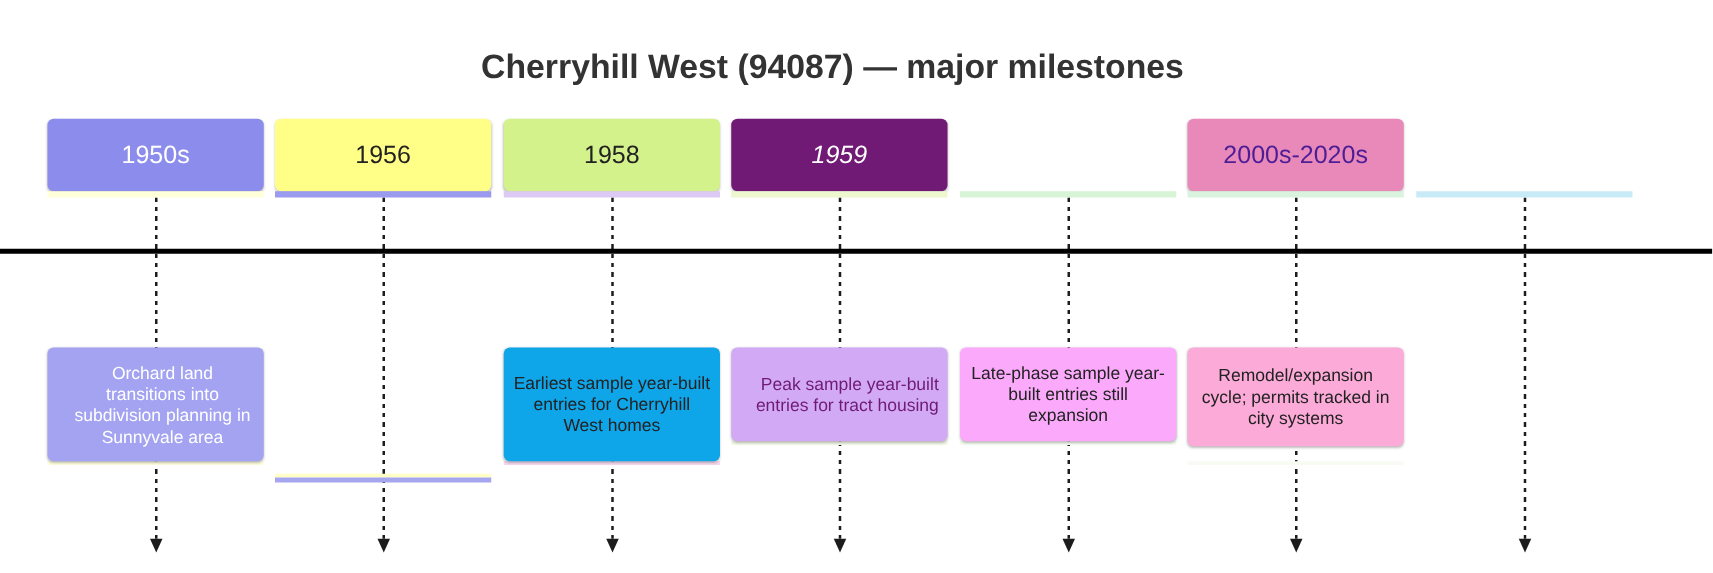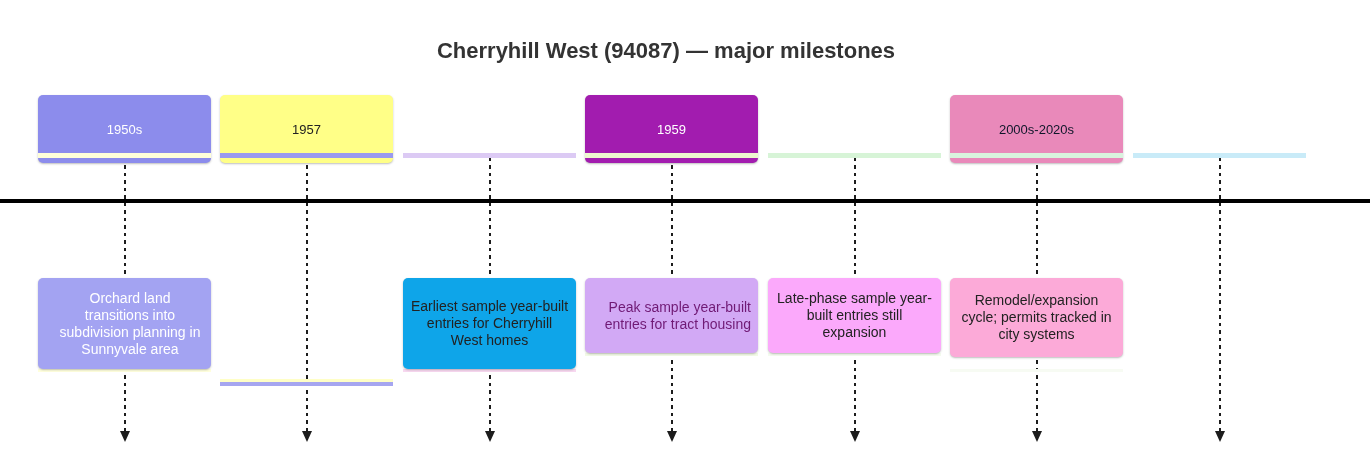--- a/index.html
+++ b/index.html
@@ -6,21 +6,21 @@
   .canvas{
     position:relative;
     width:1370px;height:458px;
     background:#ffffff;
     font-family:"Liberation Sans", sans-serif;
     overflow:hidden;
   }
   .title{
     position:absolute;top:38px;left:0;width:1332px;
     text-align:center;
-    font-size:22px;font-weight:bold;color:#333333;
+    font-size:27px;font-weight:bold;color:#333333;
     letter-spacing:0px;
   }
   .timeline-line{
     position:absolute;top:199px;left:0;width:1370px;height:4px;
     background:#000000;
   }
   .column{position:absolute;top:95px;width:173px;height:350px;}
   .col-0{left:38px;}
   .col-1{left:220px;}
   .col-2{left:403px;}
@@ -34,24 +34,24 @@
     background:repeating-linear-gradient(to bottom,#1c1c1c 0 3.5px,transparent 3.5px 7.5px);
   }
   .arrow{
     position:absolute;left:50%;margin-left:-5px;bottom:3px;
     width:0;height:0;
     border-left:5px solid transparent;
     border-right:5px solid transparent;
     border-top:11px solid #1c1c1c;
   }
   .period-box{
-    position:absolute;top:0;left:0;right:0;height:68px;
+    position:absolute;top:0;left:0;right:0;height:58px;
     border-radius:5px;
     display:flex;align-items:center;justify-content:center;
-    font-size:13px;
+    font-size:20px;
     box-shadow:0 1px 2px rgba(110,110,110,0.45);
   }
   .period-strip{
     position:absolute;top:58px;left:0;right:0;height:5px;
   }
   .event-box{
     position:absolute;top:183px;left:0;right:0;
     border-radius:5px;
     display:flex;align-items:center;justify-content:center;
     text-align:center;
@@ -95,41 +95,44 @@
     <div class="event-strip" style="background: rgb(255, 255, 221);"></div>
     <div class="event-box" style="background: rgb(163, 163, 242); color: rgb(255, 255, 255); padding-left: 18px;">
       <span>Orchard land transitions into subdivision planning in Sunnyvale area</span>
     </div>
   </div>
 
   <div class="column col-1">
     <div class="dash"></div>
     <div class="arrow" style="border-top-color: rgb(28, 28, 28);"></div>
     <div class="period-box" style="background: rgb(255, 255, 135); color: rgb(34, 34, 34);">
-      <span>1957</span>
+      <span>1956</span>
     </div>
     <div class="period-strip" style="background: rgb(154, 154, 238);"></div>
     <div class="event-strip" style="background: rgb(255, 255, 198);"></div>
     <div class="event-strip2" style="background: rgb(166, 166, 240);"></div>
   </div>
 
   <div class="column col-2">
     <div class="dash"></div>
     <div class="arrow" style="border-top-color: rgb(28, 28, 28);"></div>
+    <div class="period-box" style="background: rgb(211, 242, 139); color: rgb(34, 34, 34);">
+      <span>1958</span>
+    </div>
     <div class="period-strip" style="background: rgb(220, 202, 244);"></div>
     <div class="event-strip" style="background: rgb(248, 216, 240);"></div>
     <div class="event-box" style="background: #0ea5e9; color: rgb(34, 34, 34);">
       <span>Earliest sample year-built entries for Cherryhill West homes</span>
     </div>
   </div>
 
   <div class="column col-3">
     <div class="dash"></div>
     <div class="arrow" style="border-top-color: rgb(28, 28, 28);"></div>
-    <div class="period-box" style="background: #a21caf; color: rgb(255, 255, 255);">
+    <div class="period-box" style="background: #701a75; color: rgb(255, 255, 255); font-style: italic;">
       <span>1959</span>
     </div>
     <div class="period-strip" style="background: rgb(238, 248, 207);"></div>
     <div class="event-strip" style="background: rgb(242, 250, 230);"></div>
     <div class="event-box" style="background: rgb(210, 169, 245); color: #701a75; text-align: right;">
       <span>Peak sample year-built entries for tract housing</span>
     </div>
   </div>
 
   <div class="column col-4">
@@ -138,21 +141,21 @@
     <div class="period-strip" style="background: rgb(215, 244, 215);"></div>
     <div class="event-strip" style="background: rgb(244, 251, 239);"></div>
     <div class="event-box" style="background: rgb(251, 169, 251); color: rgb(34, 34, 34);">
       <span>Late-phase sample year-built entries still expansion</span>
     </div>
   </div>
 
   <div class="column col-5">
     <div class="dash"></div>
     <div class="arrow" style="border-top-color: rgb(28, 28, 28);"></div>
-    <div class="period-box" style="background: rgb(233, 137, 186); color: #0f172a;">
+    <div class="period-box" style="background: rgb(233, 137, 186); color: #4c1d95;">
       <span>2000s-2020s</span>
     </div>
     <div class="period-strip" style="background: rgb(217, 243, 222);"></div>
     <div class="event-strip" style="background: rgb(247, 251, 243);"></div>
     <div class="event-box" style="background: rgb(252, 170, 216); color: rgb(34, 34, 34);">
       <span>Remodel/expansion cycle; permits tracked in city systems</span>
     </div>
   </div>
 
   <div class="column col-6">

